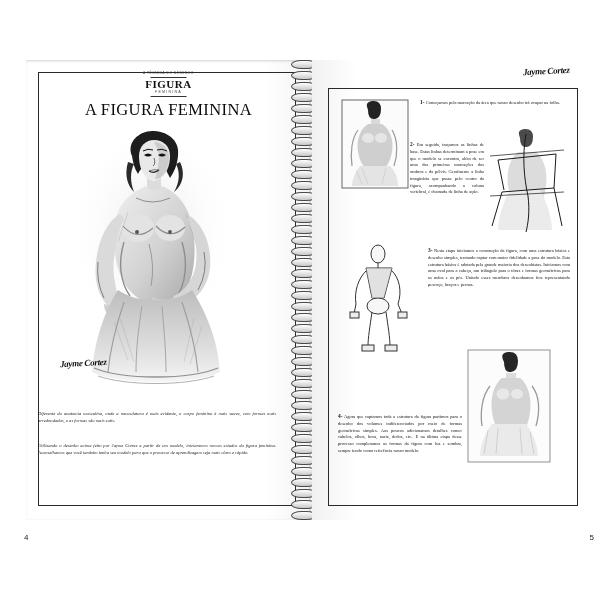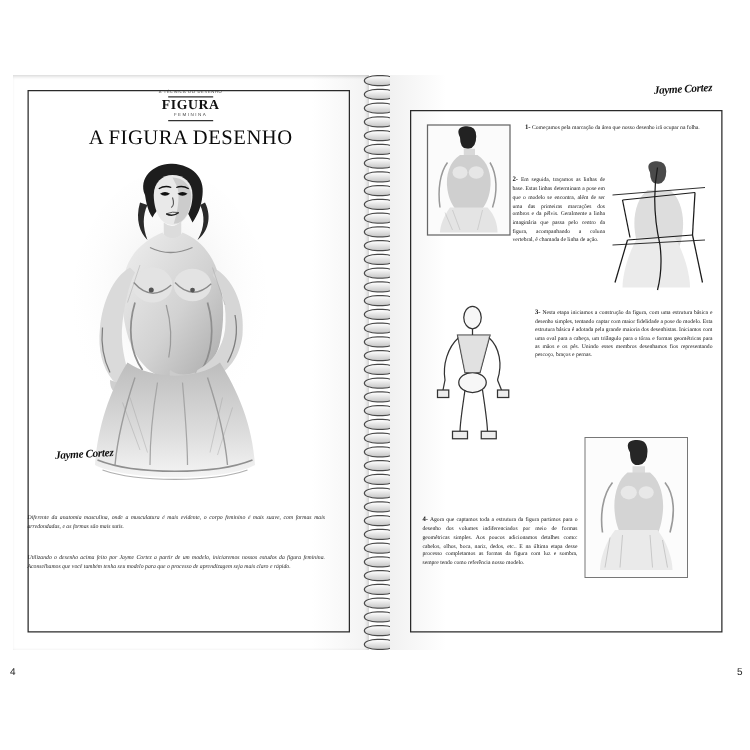--- a/index.html
+++ b/index.html
@@ -23,21 +23,21 @@
 
   
   .page {
     position: absolute;
     top: 60px;
     height: 460px;
     background: #ffffff;
     box-sizing: border-box;
   }
   .page-left {
-    left: 10px;
+    left: 26px;
     width: 285px;
     box-shadow: -1px 1px 3px rgba(0,0,0,0.18) inset, 0 0 0 0 #fff;
     background: linear-gradient(to left, #f3f3f3 0%, #ffffff 16%, #ffffff 100%);
   }
   .page-right {
     left: 312px;
     width: 280px;
     background: linear-gradient(to right, #f1f1f1 0%, #ffffff 16%, #ffffff 100%);
   }
 
@@ -185,21 +185,21 @@
     <div class="inner-frame" style="left:12px; top:12px; width:258px; height:434px;"></div>
 
     <div class="logo-block">
       <div class="logo-top">A TÉCNICA DO DESENHO</div>
       <div class="logo-rule"></div>
       <div class="logo-main">FIGURA</div>
       <div class="logo-sub">FEMININA</div>
       <div class="logo-rule"></div>
     </div>
 
-    <div class="chapter-title">A FIGURA DESENHO</div>
+    <div class="chapter-title">A FIGURA FEMININA</div>
 
     <div class="figure-main">
       <svg width="200" height="280" viewBox="0 0 200 280">
         <defs>
           <radialGradient id="gsh" cx="50%" cy="45%" r="55%">
             <stop offset="0%" stop-color="#7d7d7d" stop-opacity="0.85"></stop>
             <stop offset="100%" stop-color="#ffffff" stop-opacity="0"></stop>
           </radialGradient>
           <linearGradient id="gskirt" x1="0" y1="0" x2="0" y2="1">
             <stop offset="0%" stop-color="#bdbdbd"></stop>

